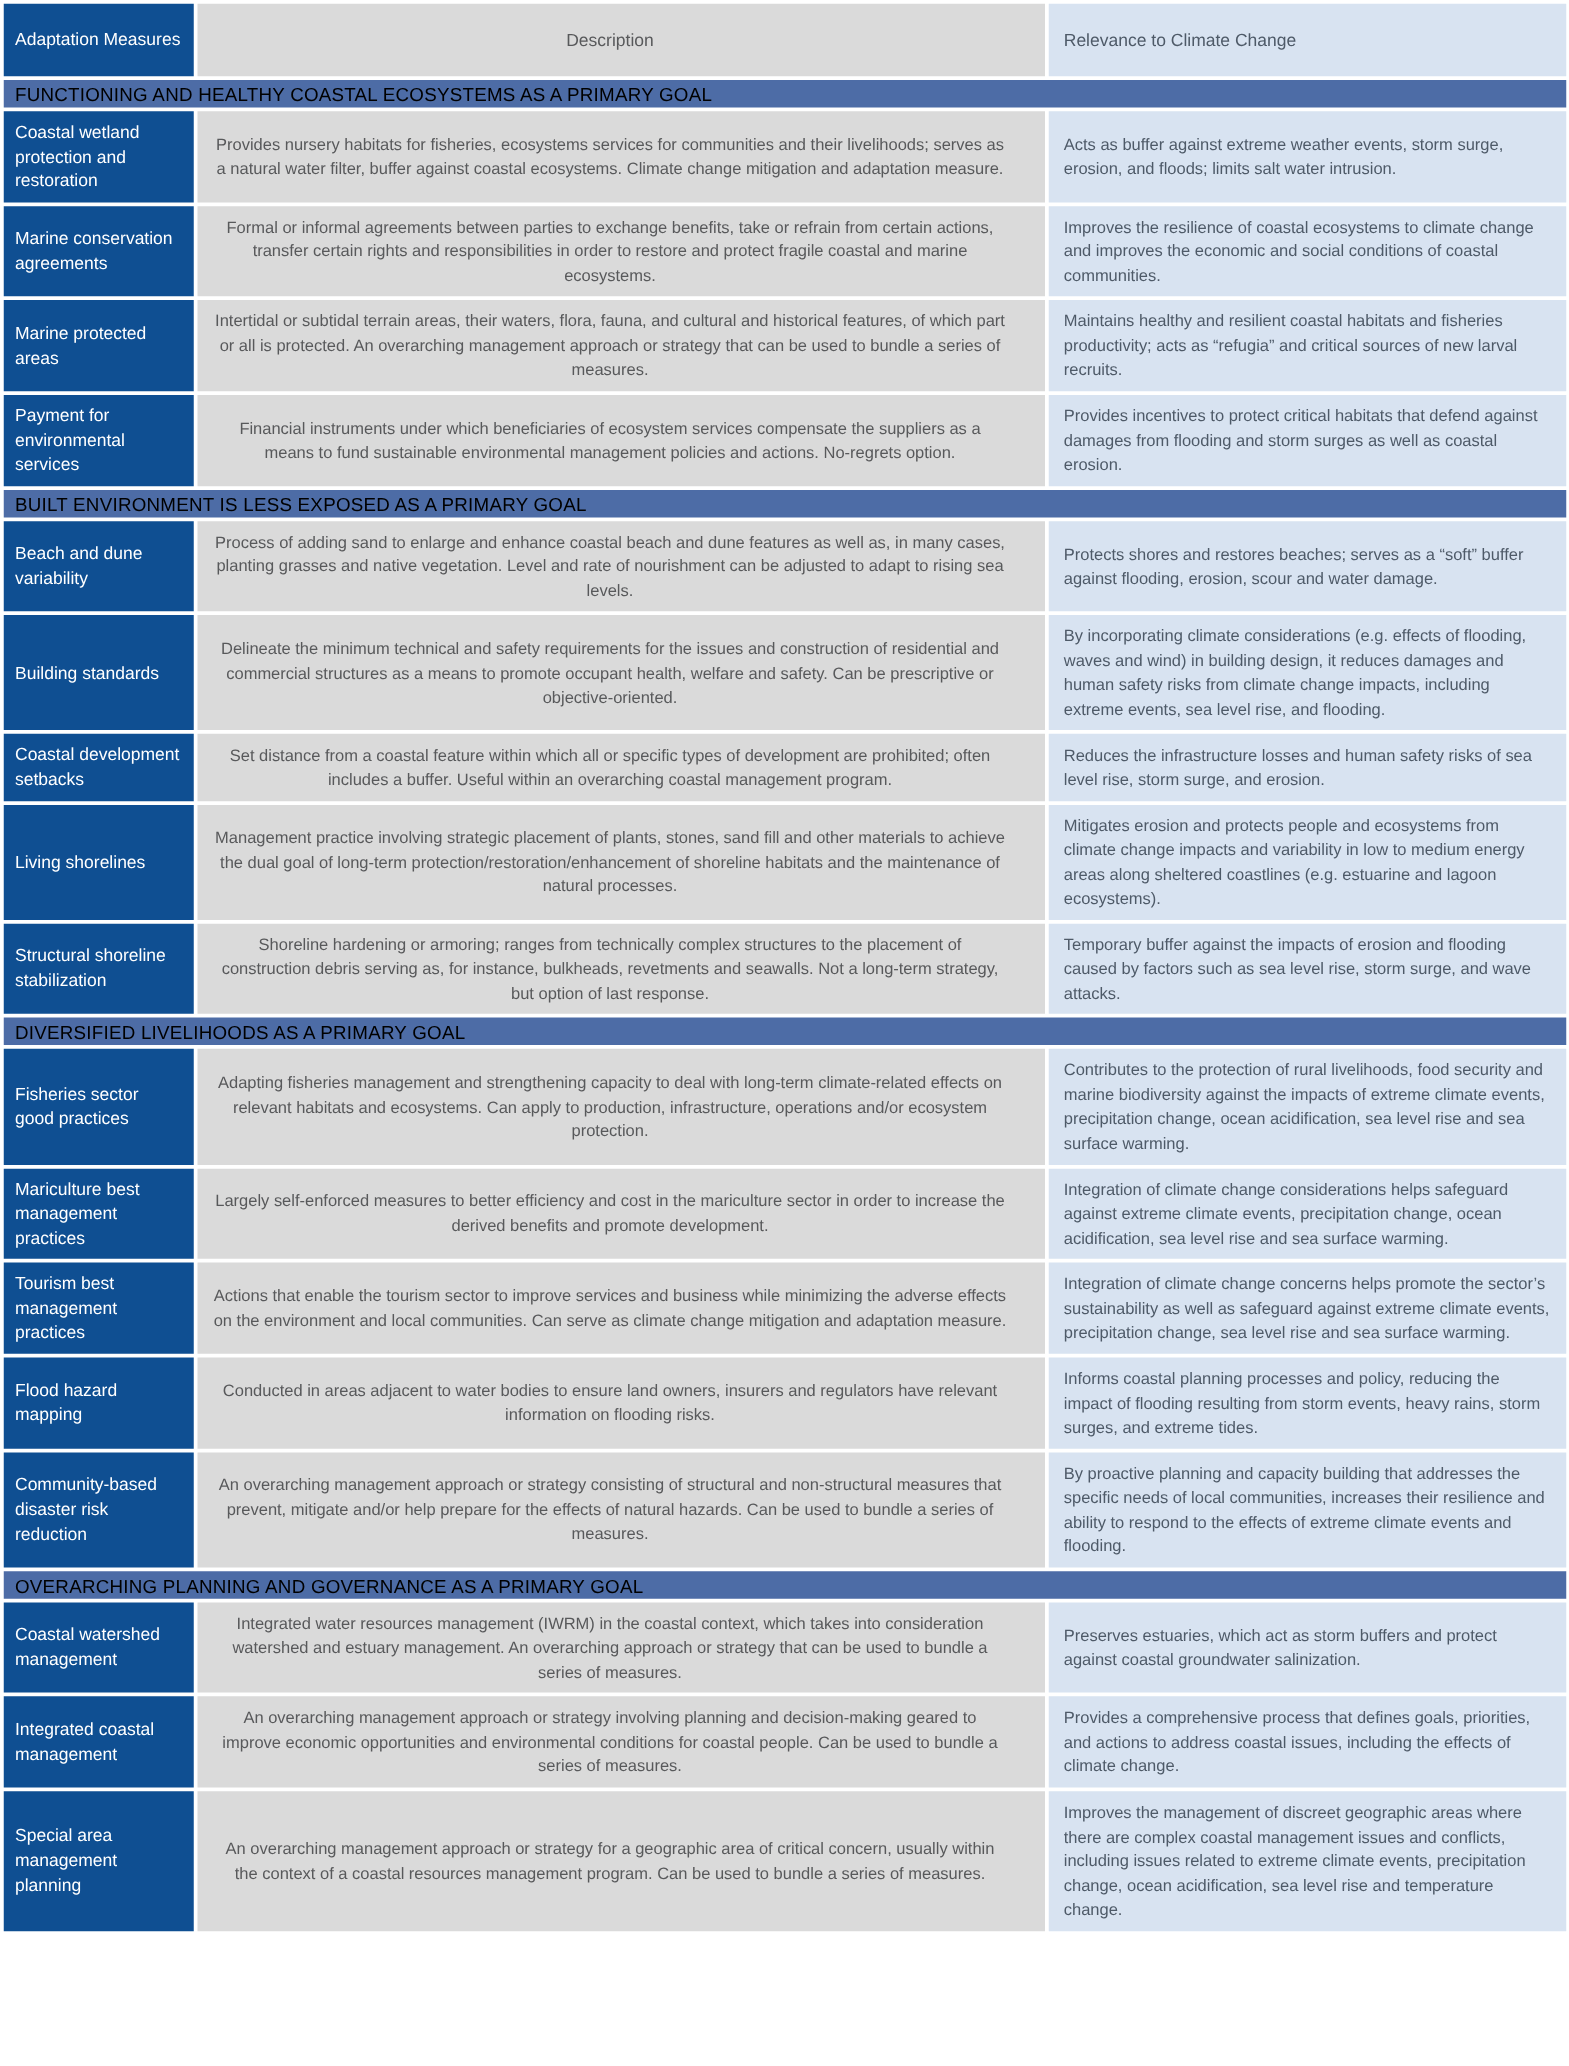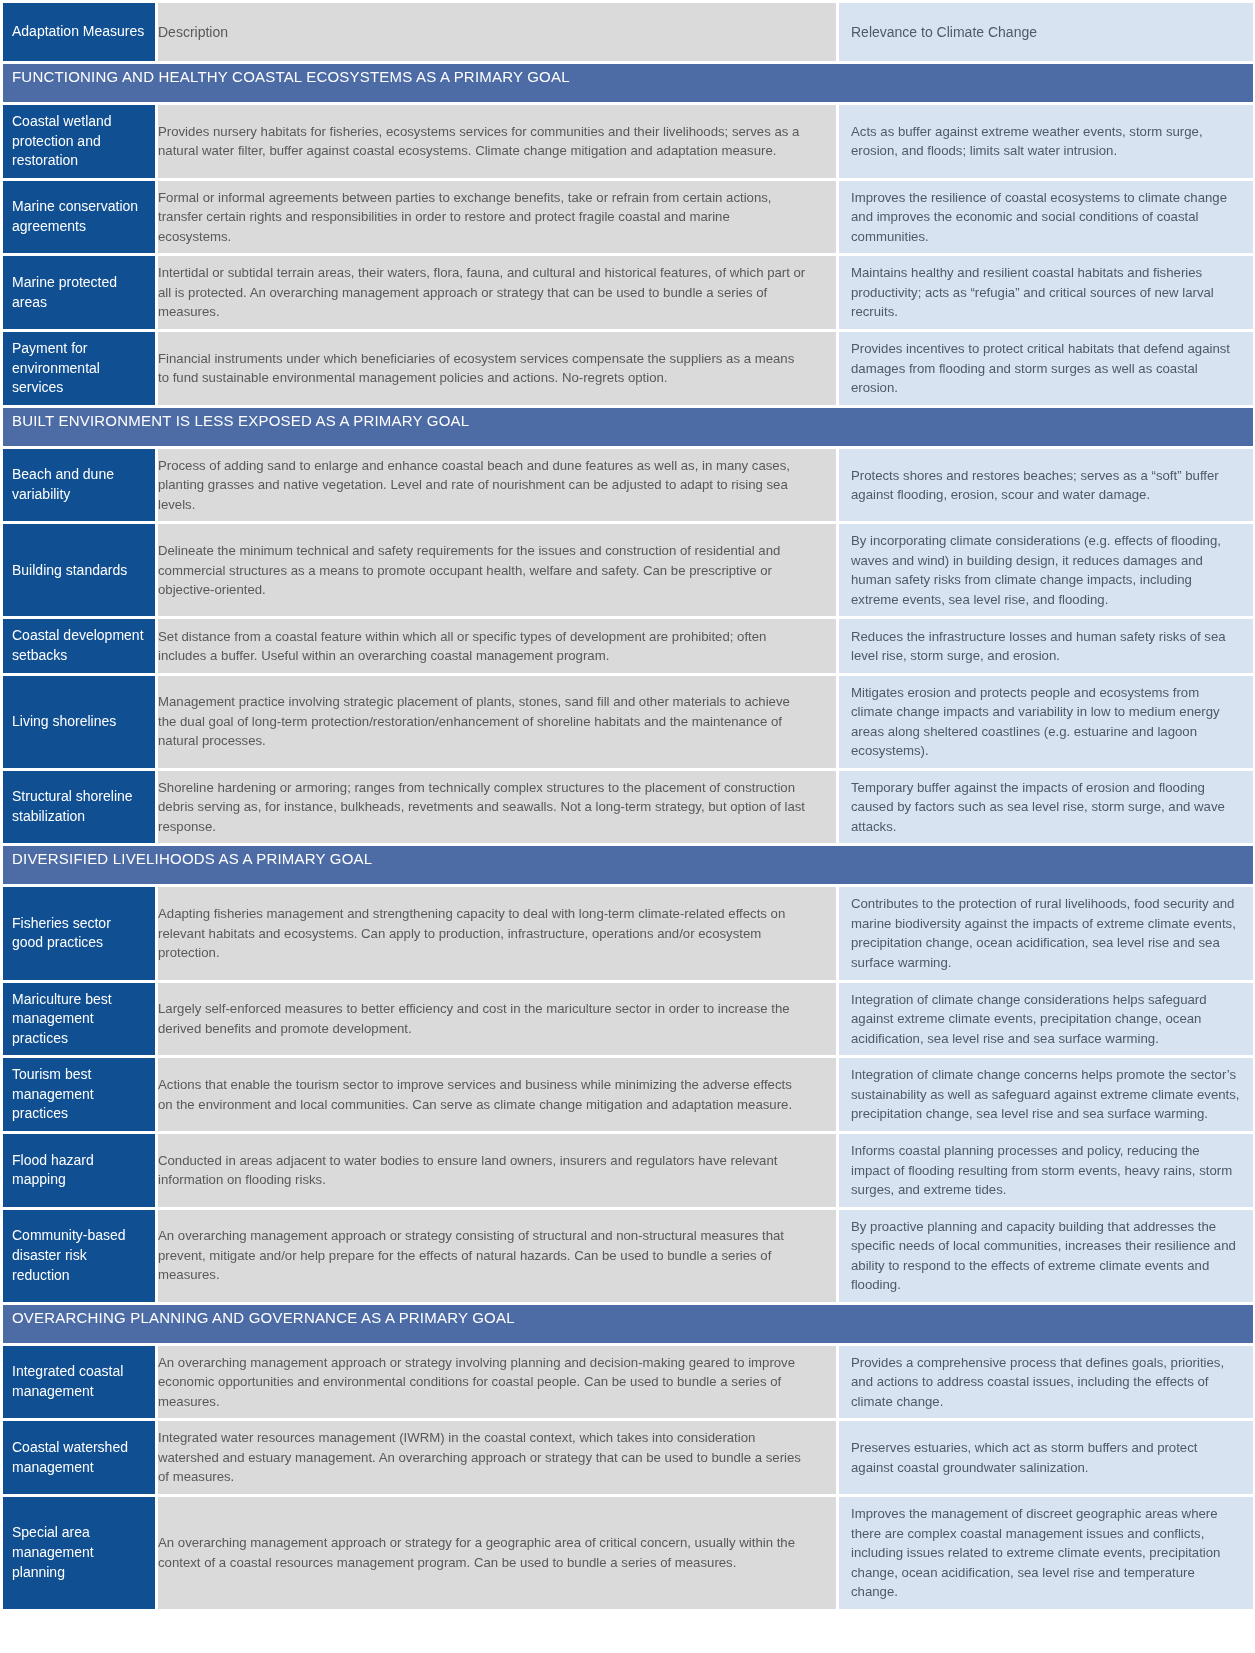--- a/index.html
+++ b/index.html
@@ -37,39 +37,40 @@
     line-height: 1.4;
     padding: 7px 10px 7px 9px;
   }
   th.measure { height: 44px; }
 
   th.desc, td.desc {
     background: var(--desc-bg, #dadada);
     color: var(--desc-text, #58595b);
     font-size: 13.2px;
     line-height: 1.48;
-    padding: 7px 30px 7px 0;
+    padding: 7px 30px 7px 12px;
+    text-align: center;
   }
   th.desc { font-size: 14px; color: #58595b; }
 
   th.rel, td.rel {
     background: var(--rel-bg, #d8e3f1);
     color: var(--rel-text, #4e5a68);
     font-size: 13.2px;
     line-height: 1.48;
     padding: 7px 12px 7px 12px;
   }
   th.rel { font-size: 14px; }
 
   td.band {
     background: var(--band, #4d6ca6);
-    color: #ffffff;
+    color: #000000;
     font-size: 15px;
     line-height: 1.2;
-    padding: 4px 10px 16px 9px;
+    padding: 4px 10px 0 9px;
     letter-spacing: 0.2px;
   }
 </style>
 </head>
 <body>
 
 <table class="adaptation">
   <colgroup>
     <col class="c1">
     <col class="c2">
@@ -159,28 +160,28 @@
       </tr>
       <tr>
         <td class="measure">Community-based disaster risk reduction</td>
         <td class="desc">An overarching management approach or strategy consisting of structural and non-structural measures that prevent, mitigate and/or help prepare for the effects of natural hazards. Can be used to bundle a series of measures.</td>
         <td class="rel">By proactive planning and capacity building that addresses the specific needs of local communities, increases their resilience and ability to respond to the effects of extreme climate events and flooding.</td>
       </tr>
       <tr>
         <td colspan="3" class="band">OVERARCHING PLANNING AND GOVERNANCE AS A PRIMARY GOAL</td>
       </tr>
       <tr>
+        <td class="measure">Coastal watershed management</td>
+        <td class="desc">Integrated water resources management (IWRM) in the coastal context, which takes into consideration watershed and estuary management. An overarching approach or strategy that can be used to bundle a series of measures.</td>
+        <td class="rel">Preserves estuaries, which act as storm buffers and protect against coastal groundwater salinization.</td>
+      </tr>
+      <tr>
         <td class="measure">Integrated coastal management</td>
         <td class="desc">An overarching management approach or strategy involving planning and decision-making geared to improve economic opportunities and environmental conditions for coastal people. Can be used to bundle a series of measures.</td>
         <td class="rel">Provides a comprehensive process that defines goals, priorities, and actions to address coastal issues, including the effects of climate change.</td>
-      </tr>
-      <tr>
-        <td class="measure">Coastal watershed management</td>
-        <td class="desc">Integrated water resources management (IWRM) in the coastal context, which takes into consideration watershed and estuary management. An overarching approach or strategy that can be used to bundle a series of measures.</td>
-        <td class="rel">Preserves estuaries, which act as storm buffers and protect against coastal groundwater salinization.</td>
       </tr>
       <tr>
         <td class="measure">Special area management planning</td>
         <td class="desc">An overarching management approach or strategy for a geographic area of critical concern, usually within the context of a coastal resources management program. Can be used to bundle a series of measures.</td>
         <td class="rel">Improves the management of discreet geographic areas where there are complex coastal management issues and conflicts, including issues related to extreme climate events, precipitation change, ocean acidification, sea level rise and temperature change.</td>
       </tr>
     </tbody>
 </table>
 
 </body></html>

